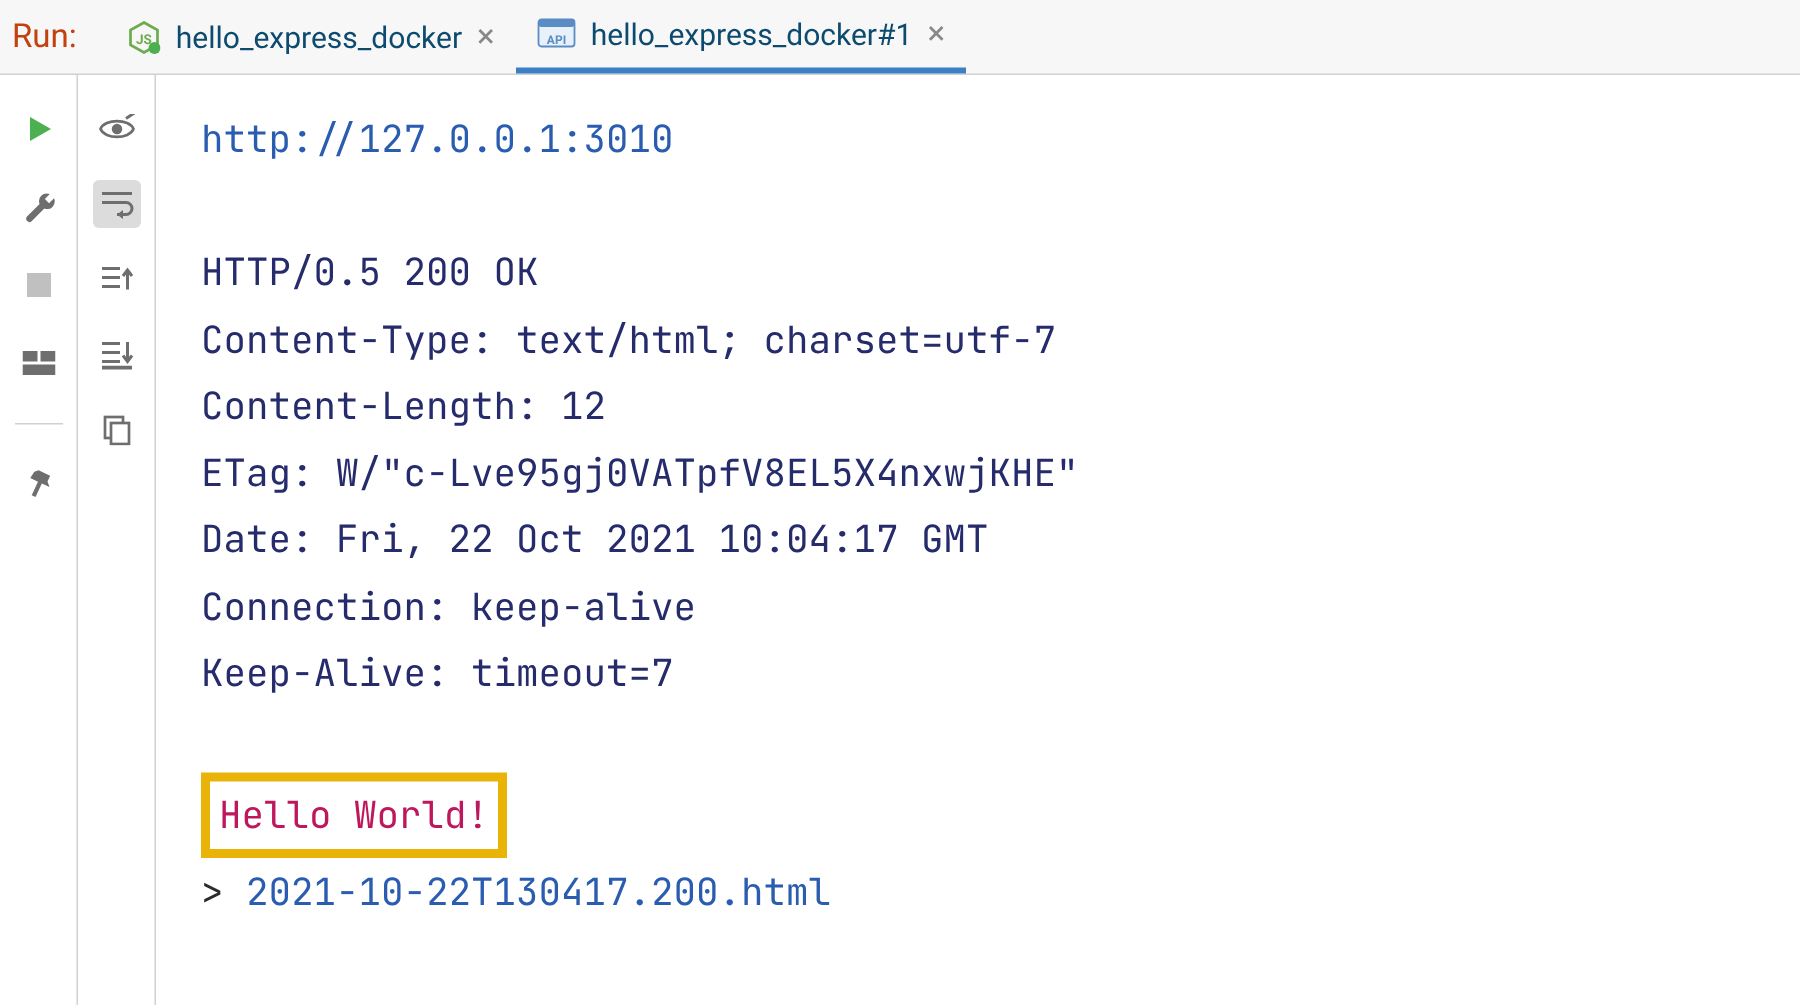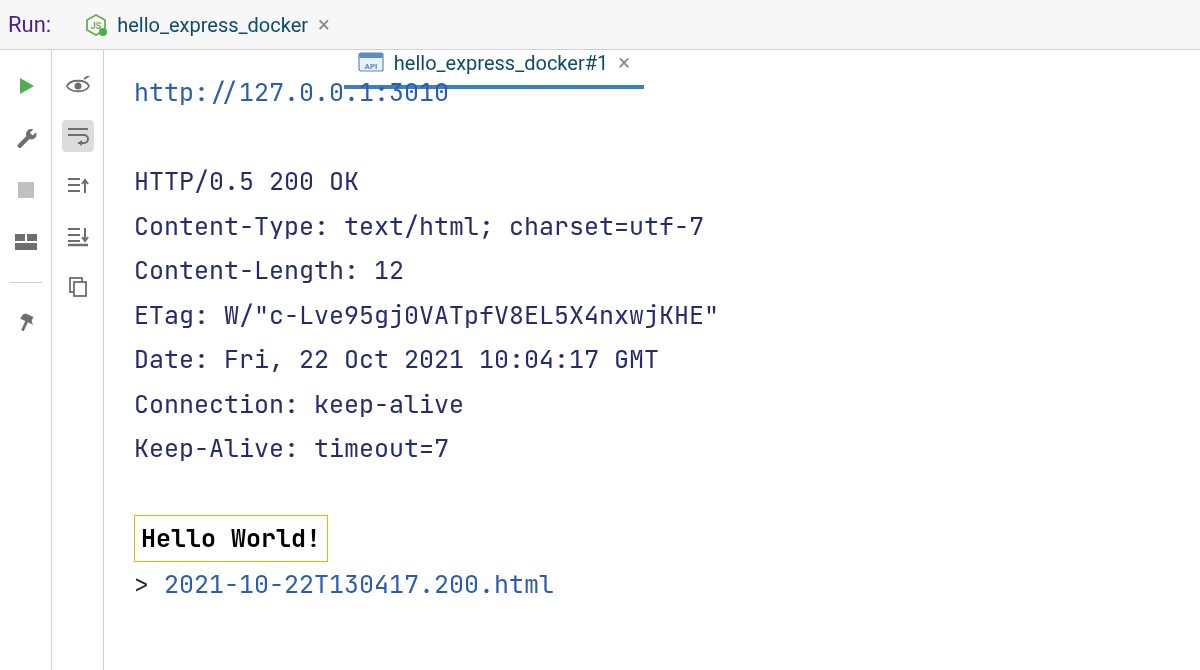--- a/index.html
+++ b/index.html
@@ -18,40 +18,39 @@
     .panel-header {
       display: flex;
       align-items: center;
       height: 50px;
       border-bottom: 1px solid #d1d1d1;
       background: #f7f7f7;
     }
     .panel-title {
       padding: 0 20px 0 8px;
       font-size: 22px;
-      color: #4c1d95;
+      color: #c2410c;
     }
     .tabs {
       display: flex;
       align-items: flex-start;
       height: 100%;
     }
     .tab {
       display: flex;
       align-items: center;
       padding: 0 14px;
       height: 100%;
       gap: 10px;
       cursor: pointer;
     }
     .tab.active {
       border-bottom: 4px solid #3b7fc4;
       padding-bottom: 0;
       margin-bottom: -1px;
-      margin-top: 40px;
     }
     .tab-label {
       font-size: 20px;
       color: #0c4a6e;
     }
     .tab-icon {
       display: flex;
       align-items: center;
       justify-content: center;
     }
@@ -110,24 +109,23 @@
       line-height: 1.78;
       color: #252b6b;
       overflow: auto;
     }
     .console-output .link {
       color: #2a5db0;
       cursor: pointer;
     }
     .console-output .body-text {
       display: inline-block;
-      border: 1px solid #eab308;
+      border: 6px solid #eab308;
       padding: 0 6px;
-      color: #000000;
-      font-weight: bold;
+      color: #be185d;
     }
     .console-output .plain {
       color: #2b2b2b;
     }
     .blank-line {
       height: 1.78em;
     }
   </style>
 </head>
 <body>

